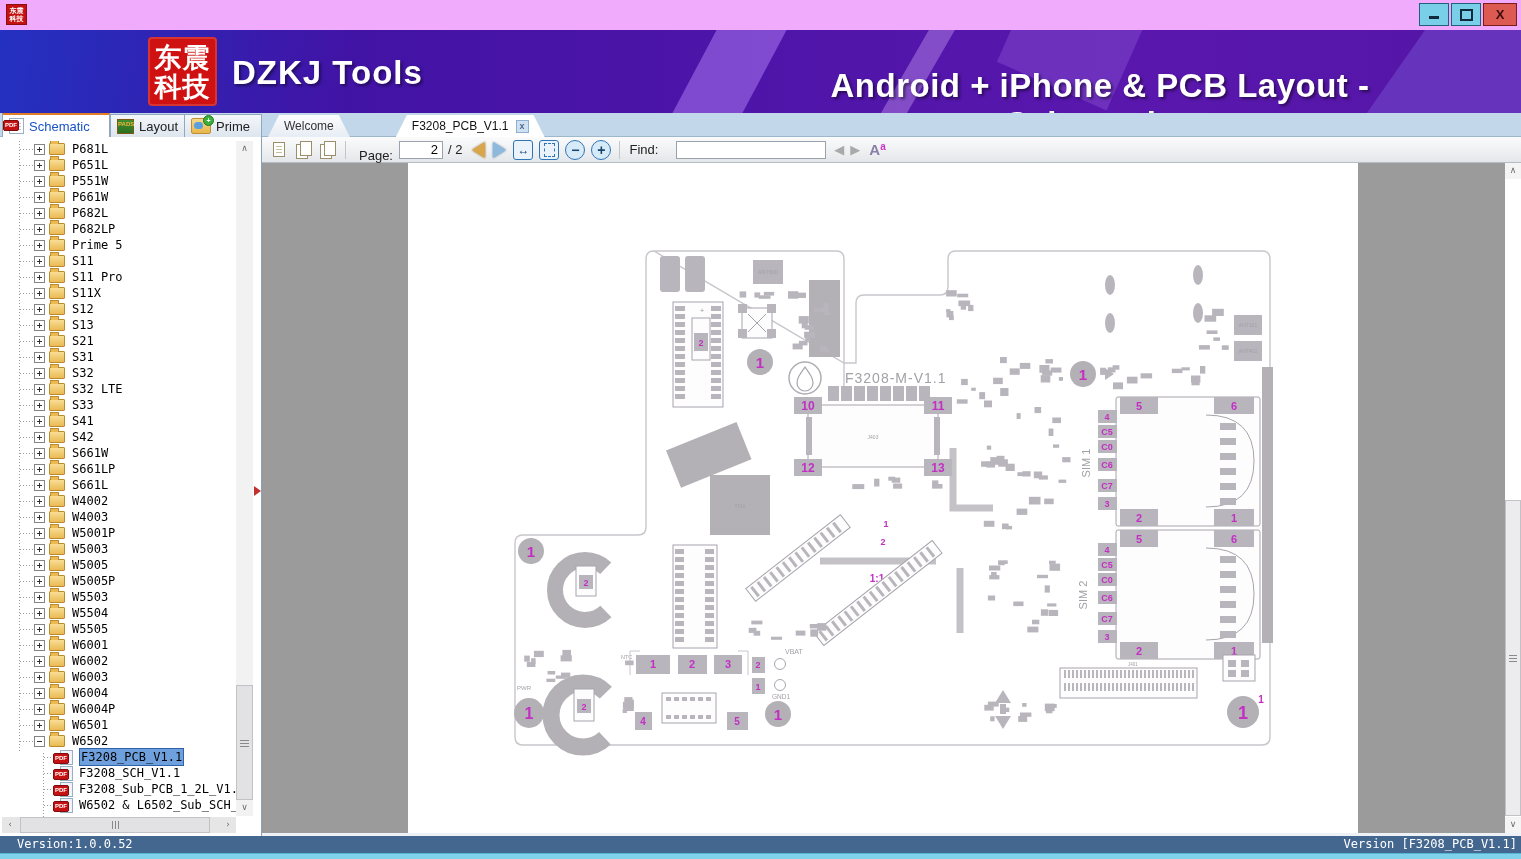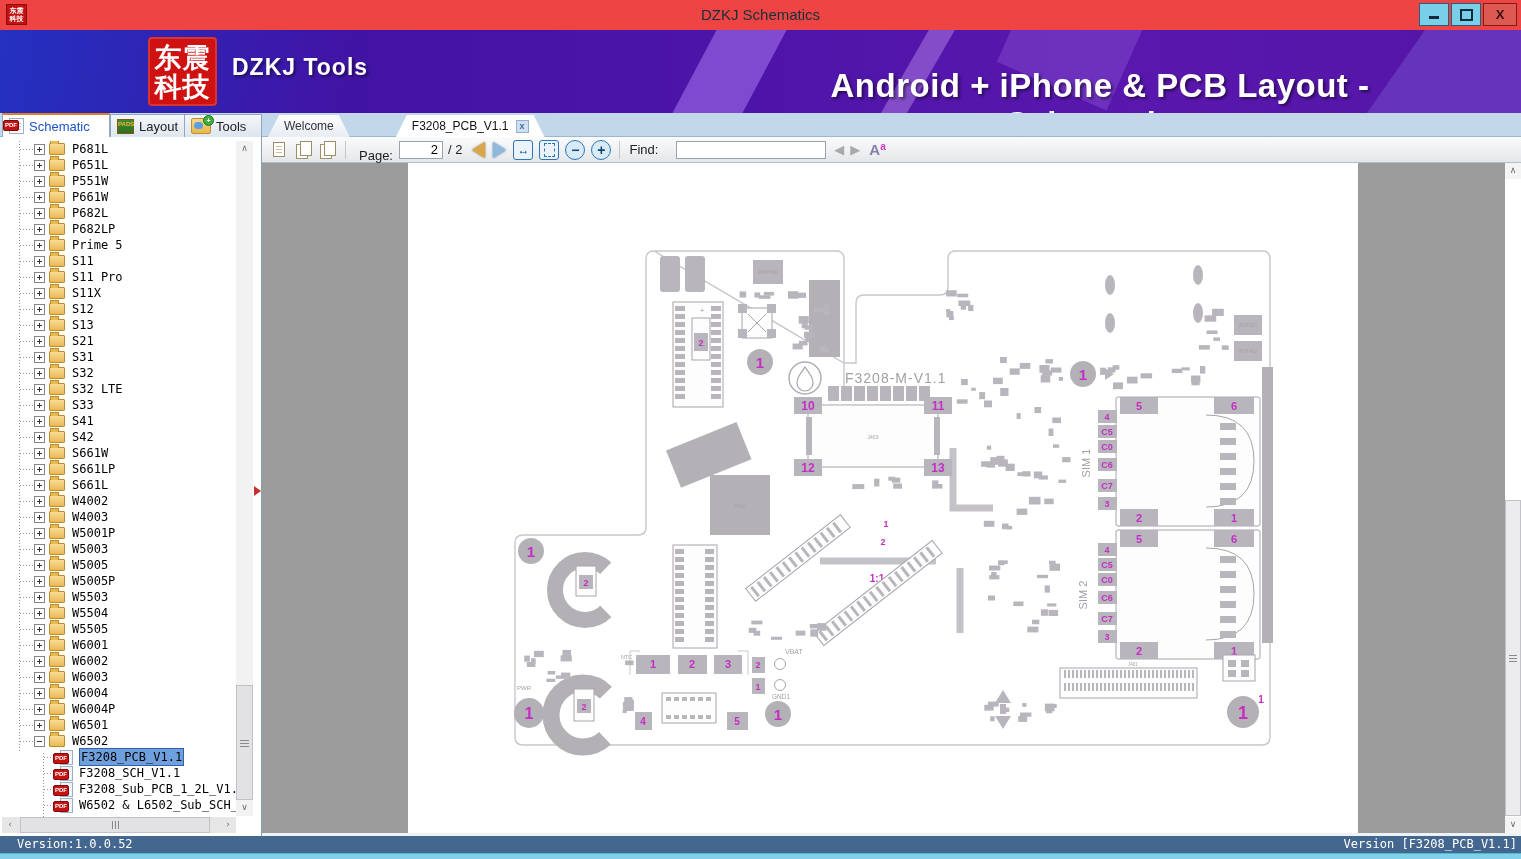--- a/index.html
+++ b/index.html
@@ -1,21 +1,21 @@
 <!DOCTYPE html>
 <html><head>
 <meta charset="utf-8">
 <style>
   html,body{margin:0;padding:0;background:#fff;}
   body{width:1521px;height:859px;position:relative;overflow:hidden;
        font-family:"Liberation Sans",sans-serif;-webkit-font-smoothing:antialiased;}
   .abs{position:absolute;}
 
   
-  .titlebar{left:0;top:0;width:1521px;height:30px;background:#ef4444;}
+  .titlebar{left:0;top:0;width:1521px;height:30px;background:#f0abfc;}
   .app-icon{left:6px;top:4px;width:21px;height:21px;background:#c41212;border:1px solid #8e0d0d;
             color:#fff;font:bold 7px/8px "DejaVu Sans",sans-serif;text-align:center;padding-top:2px;box-sizing:border-box;}
   .title-text{left:0;top:6px;width:1521px;text-align:center;color:#15303c;font-size:15px;}
   .winbtn{top:3px;width:30px;height:23px;border:1px solid #23607c;box-sizing:border-box;
           display:flex;align-items:center;justify-content:center;font:bold 13px "Liberation Sans",sans-serif;}
   .btn-min{right:72px;background:#79cfe8;color:#10293c;}
   .btn-max{right:40px;background:#79cfe8;color:#10293c;}
   .btn-close{right:4px;width:34px;background:#dd5a52;color:#3c0d0d;border-color:#7c1d18;}
   .maxglyph{width:9px;height:8px;border:2px solid #10293c;}
   .minglyph{width:10px;height:3px;background:#10293c;margin-top:6px;}
@@ -25,21 +25,21 @@
           background:linear-gradient(90deg,#2c17a0 0%,#3f13a4 18%,#4c14a8 45%,#5a17ae 75%,#5316a6 100%);}
   .header .streak1{position:absolute;left:690px;top:-20px;width:70px;height:140px;background:rgba(190,140,255,.45);transform:skewX(-28deg);}
   .header .streak2{position:absolute;left:900px;top:-20px;width:26px;height:140px;background:rgba(220,180,255,.35);transform:skewX(-30deg);}
   .header .streak3{position:absolute;left:1010px;top:-30px;width:120px;height:90px;background:rgba(160,110,230,.30);transform:rotate(24deg);}
   .header .streak4{position:absolute;left:1390px;top:-10px;width:160px;height:120px;background:rgba(120,80,210,.5);transform:skewX(-35deg);}
   .header .bluecast{position:absolute;left:0;top:0;width:640px;height:83px;
           background:linear-gradient(100deg,rgba(30,70,220,.55) 0%,rgba(30,70,220,0) 55%);}
   .logo{left:148px;top:7px;width:69px;height:69px;background:#d01111;border-radius:4px;
         color:#fff;display:flex;flex-direction:column;align-items:center;justify-content:center;
         font:bold 27px/29px "DejaVu Sans",sans-serif;letter-spacing:1px;box-shadow:0 0 0 2px rgba(255,255,255,.15) inset;}
-  .brand{left:232px;top:24px;color:#fff;font-size:23px;font-weight:bold;letter-spacing:1px;
+  .brand{left:232px;top:24px;color:#fff;font-size:33px;font-weight:bold;letter-spacing:1px;
          text-shadow:2px 2px 3px rgba(0,0,0,.45);text-align:right;}
   .tagline{left:780px;top:37px;width:640px;text-align:center;color:#fff;font-size:33px;font-weight:bold;
            text-shadow:2px 2px 3px rgba(0,0,0,.5);letter-spacing:.5px;}
 
   
   .tabbar{left:0;top:113px;width:1521px;height:24px;background:#c2d8ea;border-bottom:1px solid #9db7cc;box-sizing:border-box;}
   .mtab{position:absolute;top:1px;height:23px;display:flex;align-items:center;padding:0 8px 0 6px;
         border:1px solid #8fa8bd;border-bottom:none;box-sizing:border-box;
         background:linear-gradient(#f4f7fa,#dde5ee);font-size:13px;color:#222;gap:5px;}
   .mtab.active{background:#fff;border-top:2px solid #e07f28;color:#1853c8;height:24px;top:0;text-align:center;}
@@ -145,21 +145,20 @@
   .pour{stroke:#c4c1c7;stroke-width:7;fill:none;}
   .mg{fill:#c22fc2;font-family:"Liberation Sans",sans-serif;font-weight:bold;}
   .gtx{fill:#a3a0a6;font-family:"Liberation Sans",sans-serif;}
   .disc{fill:#b3b1b5;}
 </style>
 </head>
 <body>
 
 <div class="abs titlebar">
   <div class="abs app-icon"><span>东震</span><span>科技</span></div>
-  <div class="abs title-text">DZKJ Schematics</div>
   <div class="abs winbtn btn-min">
       <span class="minglyph"></span>
     </div>
   <div class="abs winbtn btn-max">
       <span class="maxglyph"></span>
     </div>
   <div class="abs winbtn btn-close">X</div>
 </div>
 
 <div class="abs header">
@@ -188,21 +187,21 @@
   </div>
   <div class="mtab tab-layout">
     <span class="padsicon">PADS</span>
     <span>Layout</span>
   </div>
   <div class="mtab tab-share">
     <span class="foldericon">
       <span class="blob"></span>
       <span class="plus">+</span>
       </span>
-    <span>Tools</span>
+    <span>Prime</span>
   </div>
   <div class="doc-tabs">
     <div class="dtab">
         <span>Welcome</span>
       </div>
     <div class="dtab active">
       <span>F3208_PCB_V1.1</span>
       <span class="tab-close">x</span>
     </div>
   </div>

